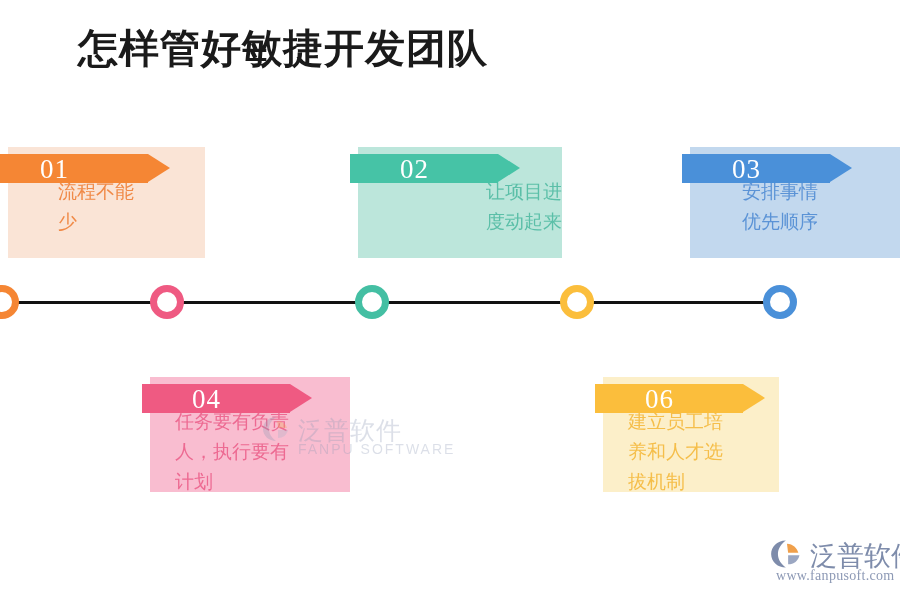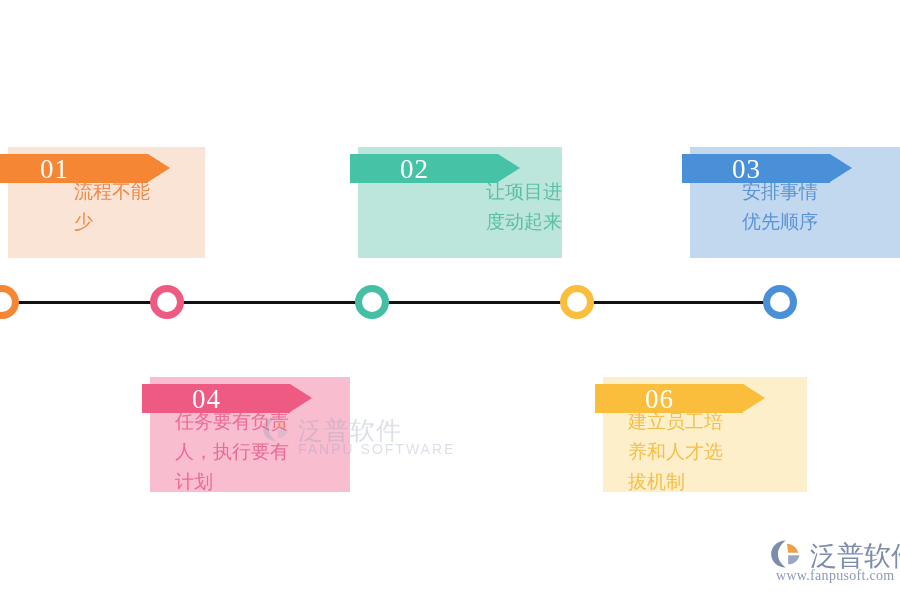--- a/index.html
+++ b/index.html
@@ -167,34 +167,35 @@
     position: absolute;
     left: 0px;
     top: 3px;
   }
 </style>
 </head>
 <body>
 
 <div id="stage">
 
+  <div class="page-title">怎样管好敏捷开发团队</div>
 
   <div class="timeline-line" style="background: rgb(17, 17, 17);"></div>
 
   <div id="nodes-host">
       <div class="node" style="left: -15px; border-color: rgb(245, 134, 52);"></div>
       <div class="node" style="left: 150px; border-color: rgb(239, 90, 130);"></div>
       <div class="node" style="left: 355px; border-color: rgb(68, 191, 163);"></div>
       <div class="node" style="left: 560px; border-color: rgb(251, 190, 60);"></div>
       <div class="node" style="left: 763px; border-color: rgb(74, 144, 217);"></div>
     </div>
 
   <div id="cards-host">
       <div class="card" style="left: 0px; top: 0px;">
-        <div class="panel" style="left: 8px; top: 147px; width: 197px; height: 111px; background: rgb(250, 228, 214); padding-left: 16px;">
+        <div class="panel" style="left: 8px; top: 147px; width: 197px; height: 111px; background: rgb(250, 228, 214);">
           <div class="panel-text" style="color: rgb(240, 138, 72); margin-left: 50px;">流程不能
 少</div>
         </div>
         <div class="banner" style="position: absolute; left: 0px; top: 118px; width: 170px;">
           <div class="banner-body" style="width: 148px; background: rgb(245, 134, 52);"></div>
           <div class="banner-tip" style="left: 148px; border-left: 22px solid rgb(245, 134, 52);"></div>
           <div class="banner-num" style="left: 40px;">01</div>
         </div>
       </div>
       <div class="card" style="left: 350px; top: 0px;">
@@ -225,21 +226,21 @@
 人，执行要有
 计划</div>
         </div>
         <div class="banner" style="position: absolute; left: 0px; top: 348px; width: 170px;">
           <div class="banner-body" style="width: 148px; background: rgb(239, 90, 130);"></div>
           <div class="banner-tip" style="left: 148px; border-left: 22px solid rgb(239, 90, 130);"></div>
           <div class="banner-num" style="left: 50px;">04</div>
         </div>
       </div>
       <div class="card" style="left: 595px; top: 0px;">
-        <div class="panel" style="left: 8px; top: 377px; width: 204px; height: 115px; background: rgb(252, 239, 201);">
+        <div class="panel" style="left: 8px; top: 377px; width: 176px; height: 115px; background: rgb(252, 239, 201);">
           <div class="panel-text" style="color: rgb(245, 190, 74); margin-left: 25px;">建立员工培
 养和人才选
 拔机制</div>
         </div>
         <div class="banner" style="position: absolute; left: 0px; top: 348px; width: 170px;">
           <div class="banner-body" style="width: 148px; background: rgb(251, 190, 60);"></div>
           <div class="banner-tip" style="left: 148px; border-left: 22px solid rgb(251, 190, 60);"></div>
           <div class="banner-num" style="left: 50px;">06</div>
         </div>
       </div>

